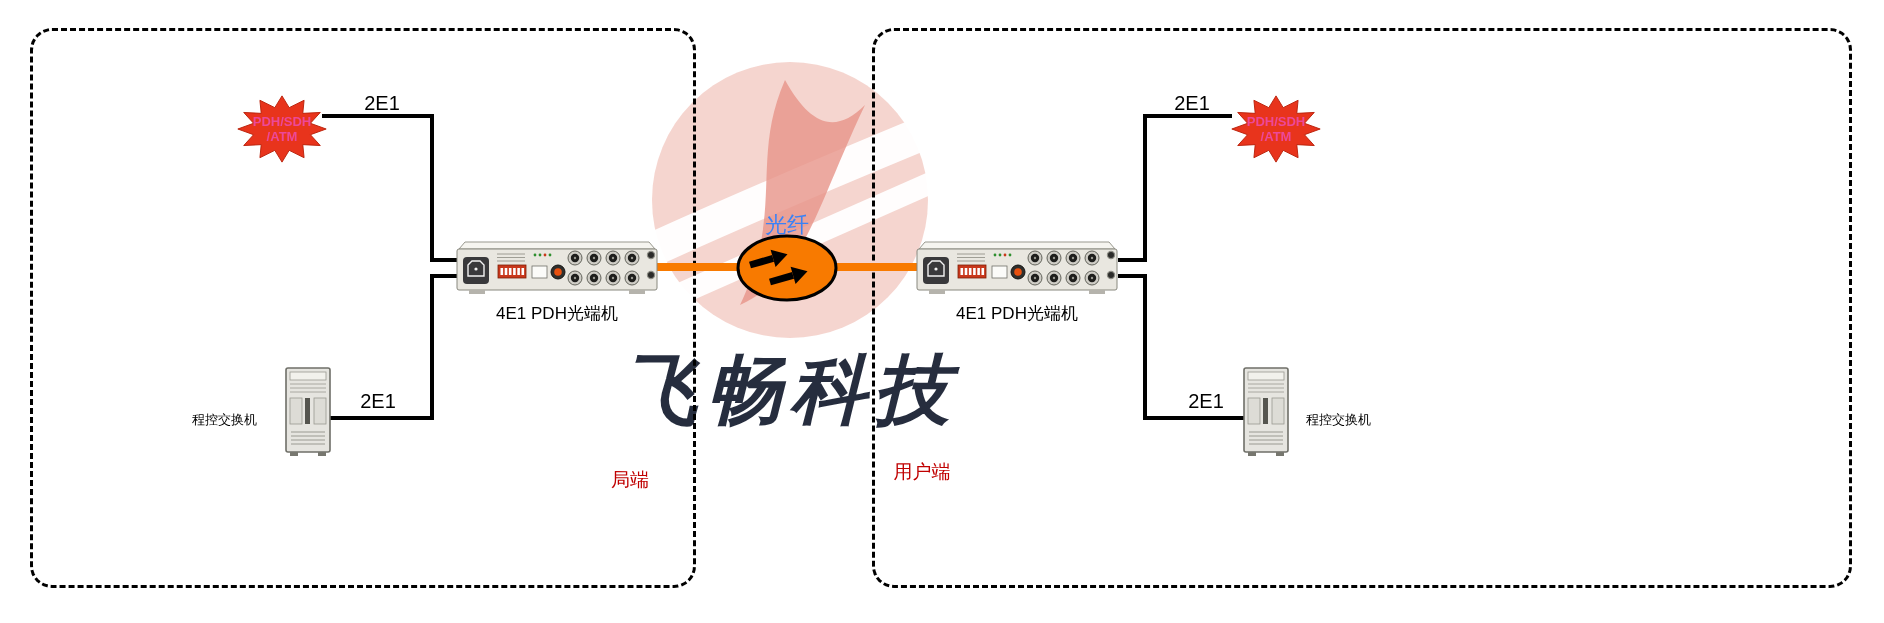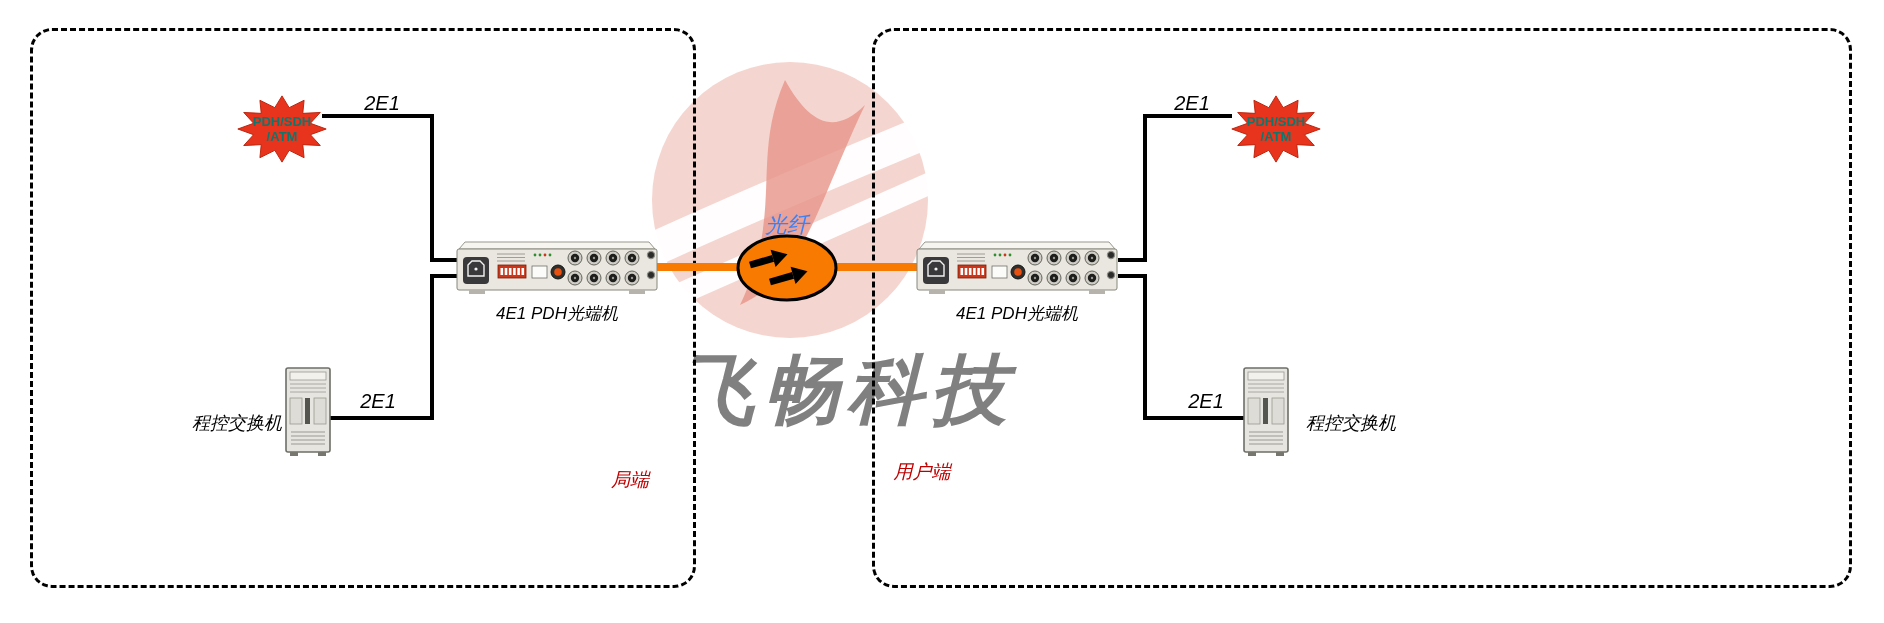--- a/index.html
+++ b/index.html
@@ -21,48 +21,48 @@
     z-index: 2;
   }
 
   
   .line { background: #000000; z-index: 3; }
 
   
   .fiber-line { background: #f87a00; z-index: 3; }
 
   
-  .lbl { z-index: 6; white-space: nowrap; font-style: italic; }
+  .lbl { z-index: 6; white-space: nowrap; }
   .link-label { font-size: 20px; color: #000; text-align: center; }
   .device-label { font-size: 17px; font-weight: 500; color: #000; text-align: center; }
-  .switch-label { font-size: 18px; color: #000; }
+  .switch-label { font-size: 13px; color: #000; }
   .fiber-label { font-size: 22px; color: #3b82f6; text-align: center; }
   .region-label { font-size: 19px; color: #c00000; text-align: center; margin-top: 17px; }
 
   
   .burst { z-index: 5; }
   .burst-text {
     position: absolute; inset: 0;
     display: flex; flex-direction: column;
     align-items: center; justify-content: center;
-    color: #0f766e; font-weight: bold;
+    color: #ec4899; font-weight: bold;
     font-size: 13px; line-height: 15px; text-align: center;
     z-index: 6;
   }
 
   .device { z-index: 5; }
   .cabinet { z-index: 5; }
   .ellipse { z-index: 4; }
 
   
   .wm { z-index: 0; }
   .wm-brand {
-    width: 450px; text-align: right;
+    width: 450px; text-align: center;
     font-size: 76px; font-weight: 600; font-style: italic;
-    letter-spacing: 8px; color: #737373; opacity: 0.9;
+    letter-spacing: 8px; color: #0f172a; opacity: 0.9;
   }
   .wm-sub {
     width: 450px; text-align: center;
     font-size: 28px; letter-spacing: 13px;
     color: #f0c2bb;
   }
 </style>
 </head>
 <body>
 

